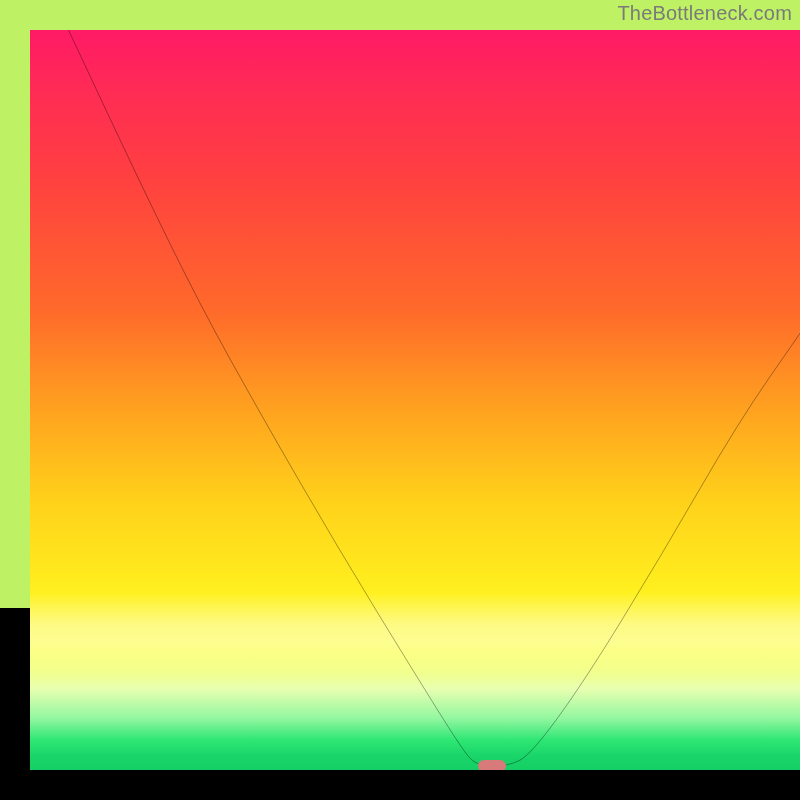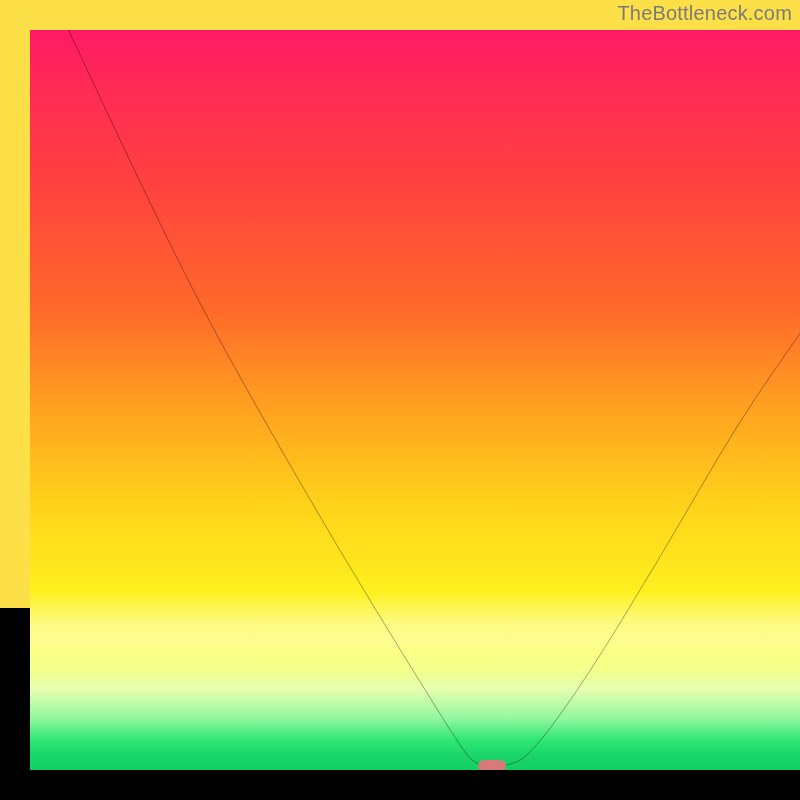--- a/index.html
+++ b/index.html
@@ -8,21 +8,21 @@
     width: 800px;
     height: 800px;
     background: #000;
     overflow: hidden;
     font-family: Arial, Helvetica, sans-serif;
   }
   .frame {
     position: relative;
     width: 800px;
     height: 608px;
-    background: #fde047;
+    background: #bef264;
   }
   .watermark {
     position: absolute;
     top: 2px;
     right: 8px;
     color: #7a7a7a;
     font-size: 20px;
     letter-spacing: 0.2px;
     z-index: 5;
   }

